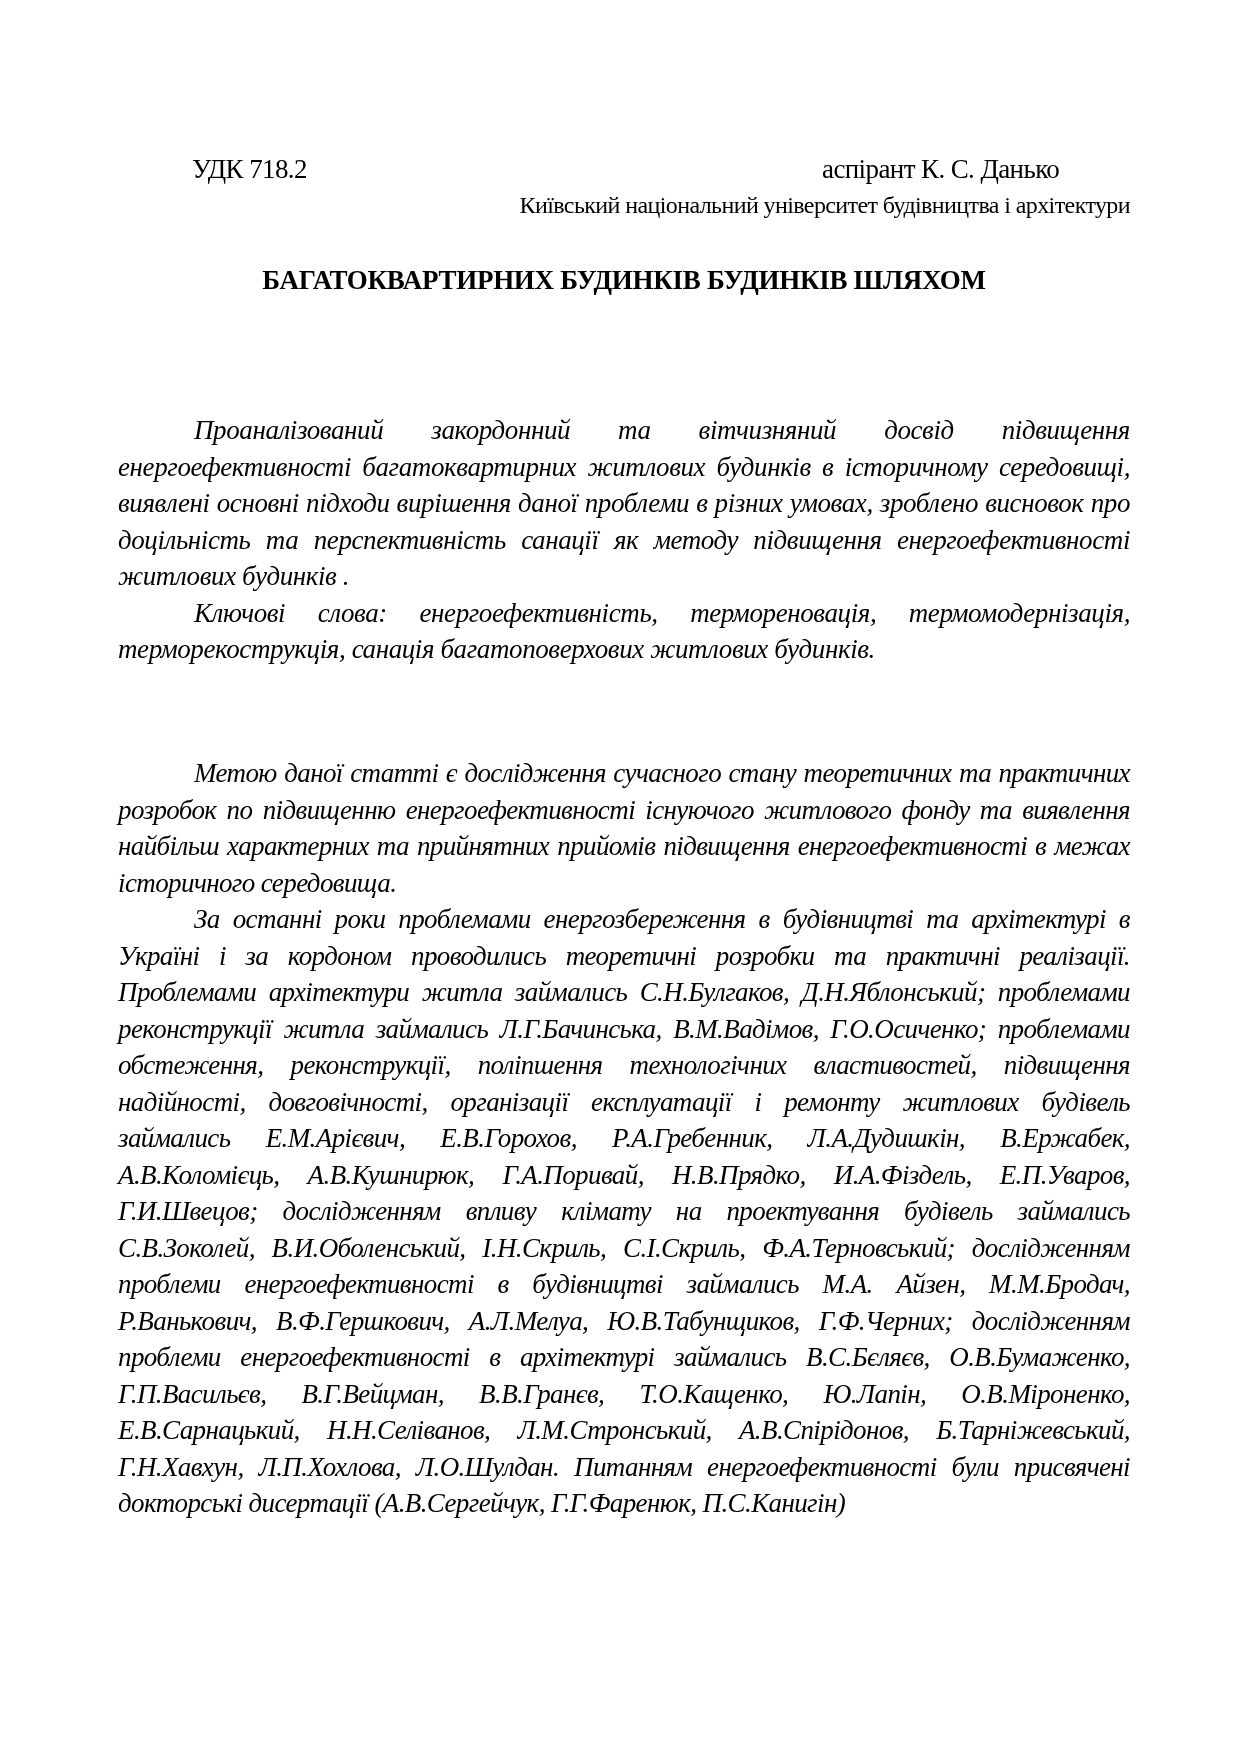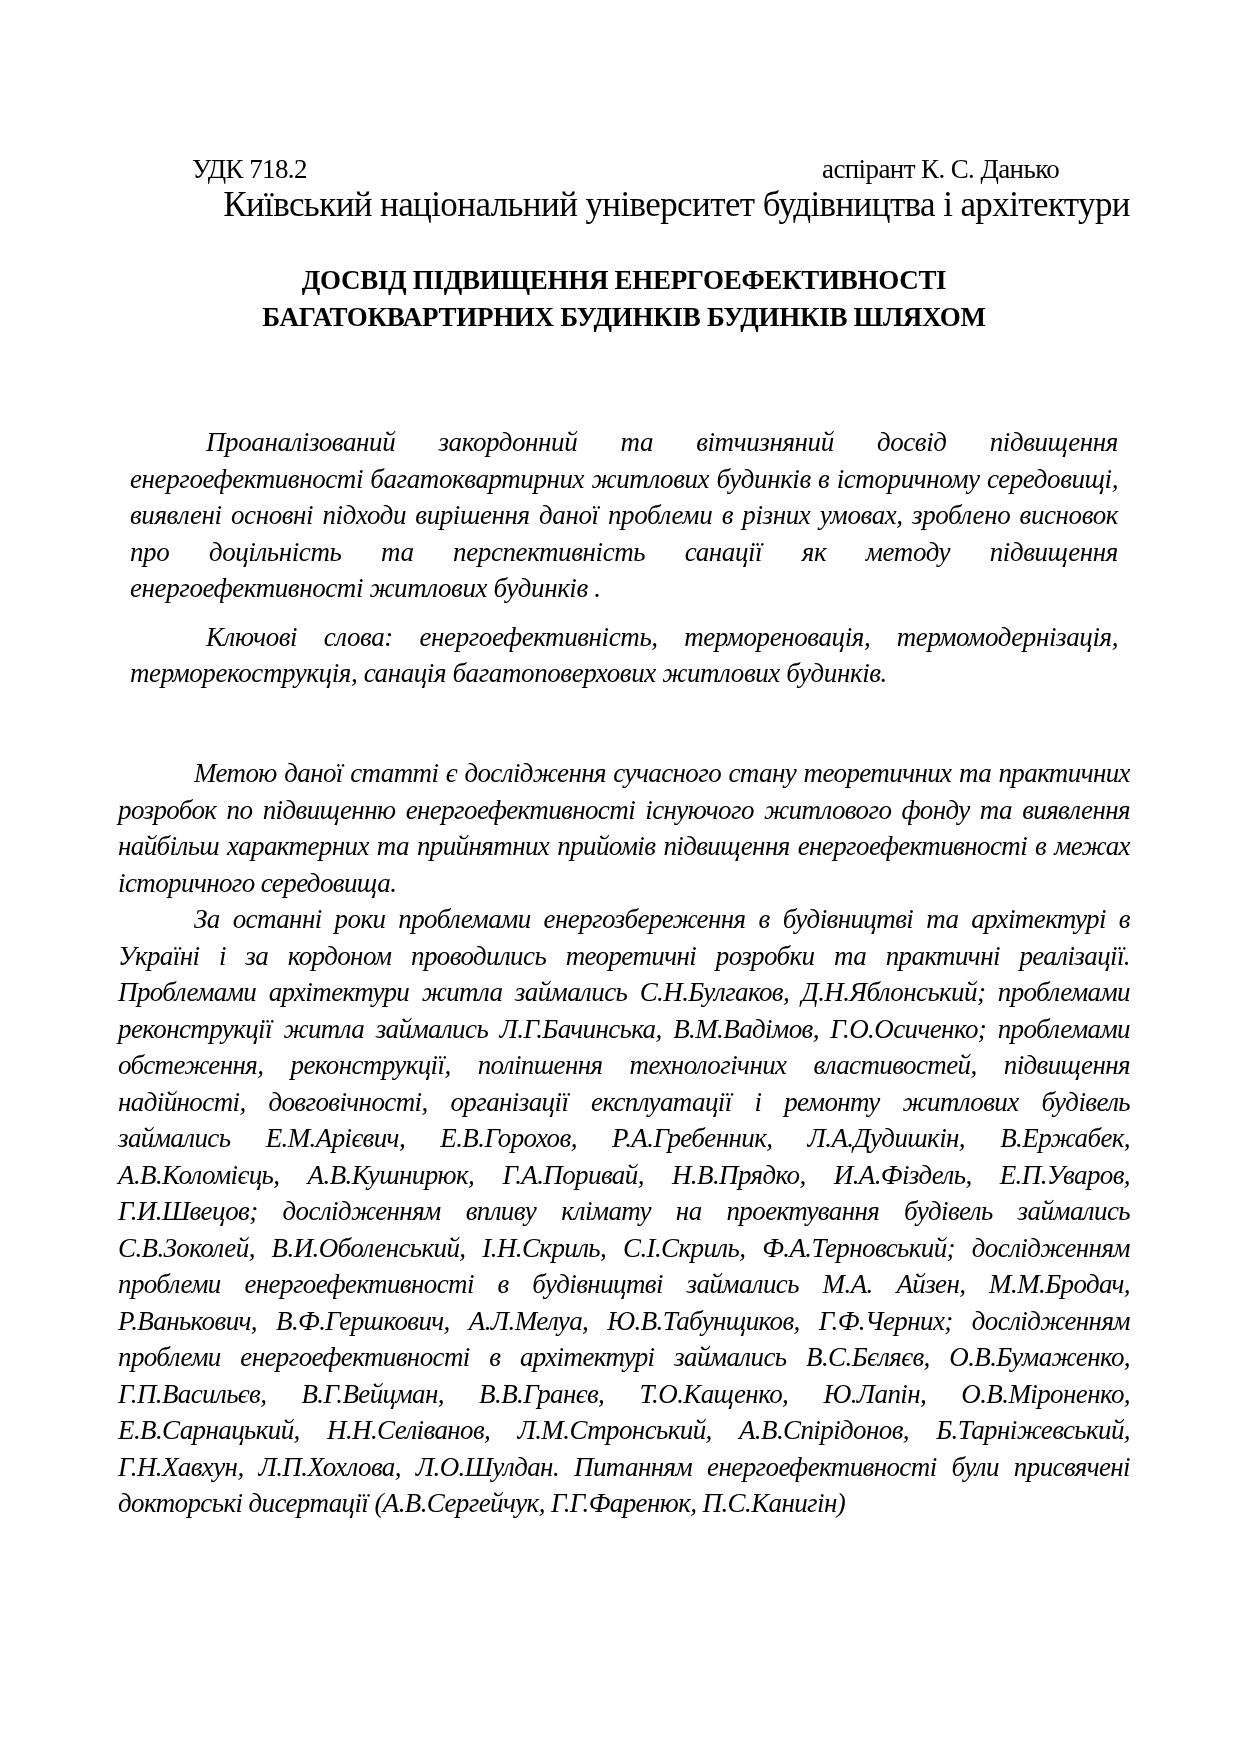--- a/index.html
+++ b/index.html
@@ -29,21 +29,21 @@
       font-size: 27px;
       line-height: 34px;
       letter-spacing: -0.6px;
     }
     .udc { position: absolute; left: 0; top: 0; text-align: center; }
     .author { position: absolute; left: 630px; top: 0; white-space: nowrap; }
     .affiliation {
       position: absolute;
       top: 188px;
       right: 0;
-      font-size: 35px;
+      font-size: 24px;
       line-height: 34px;
       white-space: nowrap;
       letter-spacing: -0.6px;
     }
     .title {
       position: absolute;
       top: 262px;
       left: 0;
       width: 1012px;
       text-align: center;
@@ -57,21 +57,21 @@
       position: absolute;
       top: 412px;
       left: 0;
       width: 1012px;
       font-style: italic;
       font-size: 27px;
       line-height: 36.5px;
       text-align: justify;
       letter-spacing: -0.4px;
     }
-    .abstract p { margin: 12px; text-indent: 76px; }
+    .abstract p { margin: 0; text-indent: 76px; }
     .keywords-label { font-weight: normal; }
     .body-text {
       position: absolute;
       top: 755px;
       left: 0;
       width: 1012px;
       font-size: 27px;
       line-height: 36.5px;
       text-align: justify;
       letter-spacing: -0.6px;
@@ -82,21 +82,20 @@
 <body>
 
 <div class="page">
   <div class="header-line">
     <span class="udc">УДК 718.2</span>
     <span class="author">аспірант К. С. Данько</span>
   </div>
   <div class="affiliation">Київський національний університет будівництва і архітектури</div>
 
   <div class="title">
-    <div>ДОСВІД ПІДВИЩЕННЯ ЕНЕРГОЕФЕКТИВНОСТІ</div>
     <div>БАГАТОКВАРТИРНИХ БУДИНКІВ БУДИНКІВ ШЛЯХОМ</div>
   </div>
 
   <div class="abstract">
     <p>Проаналізований закордонний та вітчизняний досвід підвищення енергоефективності багатоквартирних житлових будинків в історичному середовищі, виявлені основні підходи вирішення даної проблеми в різних умовах, зроблено висновок про доцільність та перспективність санації як методу підвищення енергоефективності житлових будинків .</p>
     <p><span class="keywords-label">Ключові слова:</span> <span>енергоефективність, термореновація, термомодернізація, терморекострукція, санація багатоповерхових житлових будинків.</span></p>
   </div>
 
   <div class="body-text">
     <p>Метою даної статті є дослідження сучасного стану теоретичних та практичних розробок по підвищенню енергоефективності існуючого житлового фонду та виявлення найбільш характерних та прийнятних прийомів підвищення енергоефективності в межах історичного середовища.</p>

